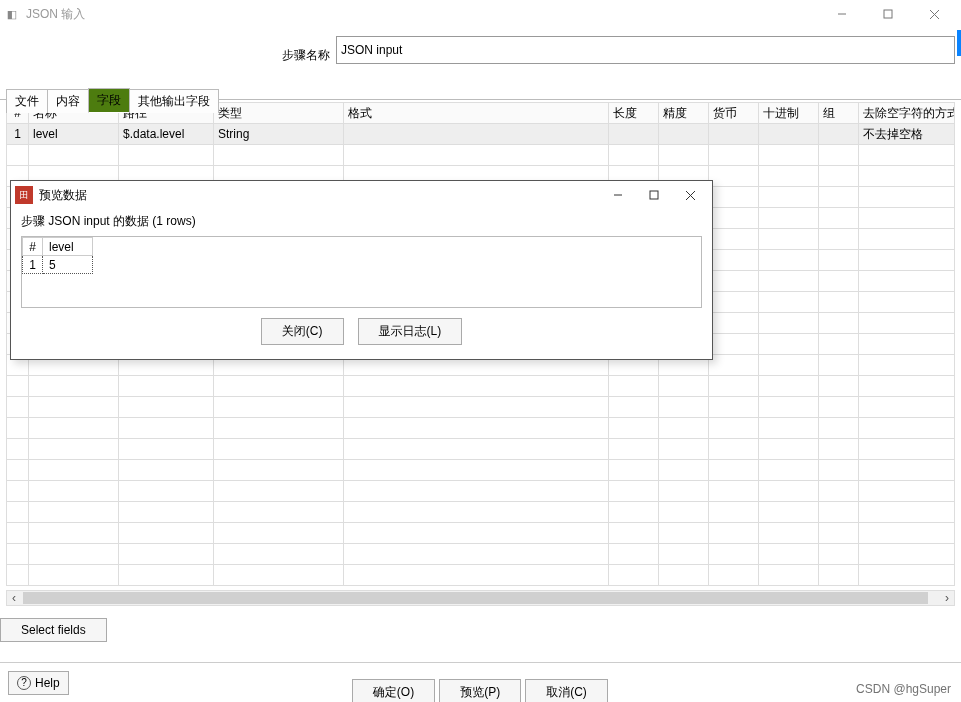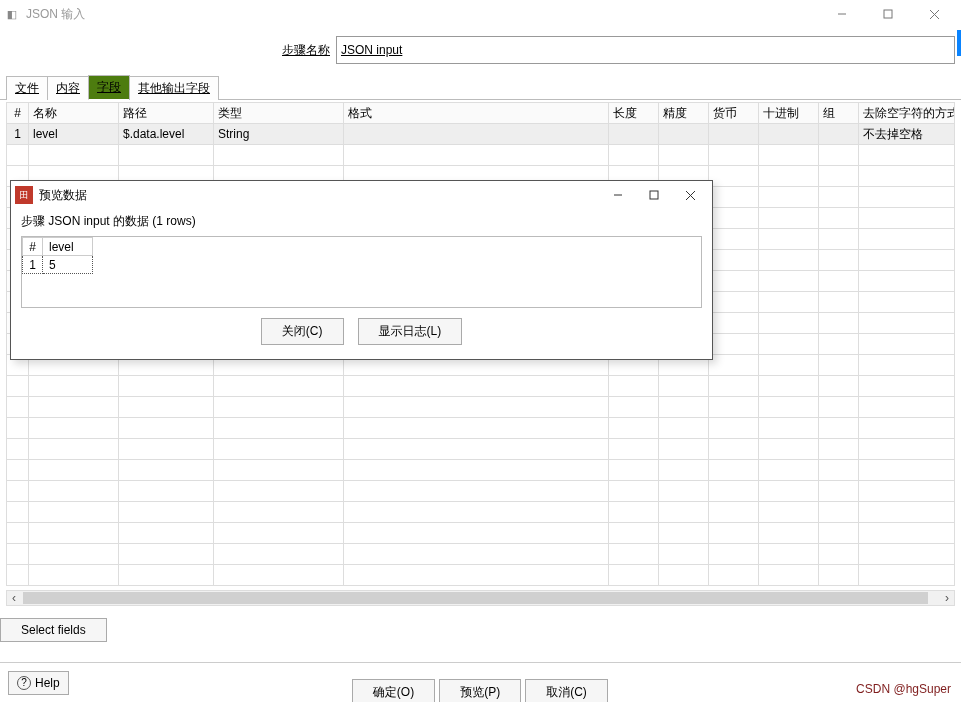--- a/index.html
+++ b/index.html
@@ -3,27 +3,27 @@
 <meta charset="utf-8">
 <style>
 * { box-sizing: border-box; margin: 0; padding: 0; font-family: "Microsoft YaHei", sans-serif; font-size: 12px; }
 body { background: #fff; width: 961px; height: 702px; position: relative; overflow: hidden; }
 
 .titlebar { height: 28px; display: flex; align-items: center; padding: 0 4px; color: #999; }
 .titlebar .ico { width: 16px; height: 16px; margin-right: 6px; display: inline-flex; align-items: center; justify-content: center; color: #888; font-size: 11px; }
 .titlebar .spacer { flex: 1; }
 .titlebar .winbtn { width: 46px; height: 28px; display: flex; align-items: center; justify-content: center; color: #777; }
 
-.step-row { display: flex; align-items: center; padding: 8px 6px 6px 6px; text-decoration: underline; }
+.step-row { display: flex; align-items: flex-end; padding: 8px 6px 6px 6px; }
 .step-row .lbl { width: 330px; text-align: right; padding-right: 6px; }
 .step-row input { flex: 1; height: 28px; border: 1px solid #999; padding: 0 4px; font-size: 12px; }
 .edge { position: absolute; right: 0; top: 30px; width: 4px; height: 26px; background: #0a84ff; }
 
 .tabs { display: flex; align-items: flex-end; padding: 0 6px; margin-top: 4px; border-bottom: 1px solid #bbb; }
-.tab { padding: 3px 8px; border: 1px solid #bbb; border-bottom: none; margin-right: -1px; background: #fdfdfd; position: relative; top: 1px; text-decoration: underline; }
+.tab { padding: 3px 8px; border: 1px solid #bbb; border-bottom: none; margin-right: -1px; background: #fdfdfd; position: relative; top: 14px; }
 .tab.active { background: #4d7c0f; border-bottom: 1px solid #fff; }
 
 .grid-wrap { margin: 2px 6px 0 6px; }
 table.grid { width: 100%; border-collapse: collapse; table-layout: fixed; }
 table.grid th, table.grid td { border: 1px solid #ddd; height: 21px; padding: 0 4px; text-align: left; font-weight: normal; overflow: hidden; white-space: nowrap; }
 table.grid th { background: #fafafa; }
 table.grid th.numcol, table.grid td.numcol { width: 22px; text-align: center; }
 tr.datarow td { background: #eee; }
 tr.blank td { background: #fff; }
 
@@ -32,21 +32,21 @@
 .hscroll .thumb { position: absolute; left: 16px; top: 1px; height: 12px; width: 905px; background: #d0d0d0; }
 
 .center-btn-row { display: flex; padding: 8px 0; }
 .btn { border: 1px solid #aaa; background: #f6f6f6; padding: 4px 20px; min-width: 70px; text-align: center; cursor: pointer; }
 
 .bottom-bar { position: absolute; left: 0; right: 0; bottom: 0; border-top: 1px solid #ccc; height: 40px; display: flex; align-items: center; }
 .bottom-bar .help { margin-left: 8px; }
 .bottom-bar .middle { flex: 1; display: flex; justify-content: center; gap: 4px; margin-top: 20px; }
 .help-btn { border: 1px solid #aaa; background: #f6f6f6; padding: 4px 8px; display: inline-flex; align-items: center; gap: 4px; }
 .help-q { width: 14px; height: 14px; border: 1px solid #555; border-radius: 50%; display: inline-flex; align-items: center; justify-content: center; font-size: 10px; }
-.watermark { position: absolute; right: 10px; bottom: 6px; color: #7f1d1d; font-size: 12px; }
+.watermark { position: absolute; right: 10px; bottom: 6px; color: #737373; font-size: 12px; }
 
 .dialog { position: absolute; left: 10px; top: 180px; width: 703px; height: 180px; background: #fff; border: 1px solid #555; box-shadow: 4px 4px 8px rgba(0,0,0,.15); }
 .dialog .dtitle { height: 28px; display: flex; align-items: center; padding: 0 4px; }
 .dialog .dico { width: 18px; height: 18px; background: #c0392b; color: #fff; font-size: 9px; display: flex; align-items: center; justify-content: center; margin-right: 6px; }
 .dialog .dtitle .spacer { flex: 1; }
 .dialog .dtitle .winbtn { width: 36px; height: 28px; display: flex; align-items: center; justify-content: center; color: #333; }
 .dialog .caption { padding: 4px 10px 6px 10px; }
 .dialog .inner { margin: 0 10px; border: 1px solid #bbb; height: 72px; }
 .mini { border-collapse: collapse; }
 .mini th, .mini td { border: 1px solid #ccc; padding: 1px 6px; font-weight: normal; text-align: left; height: 18px; }

